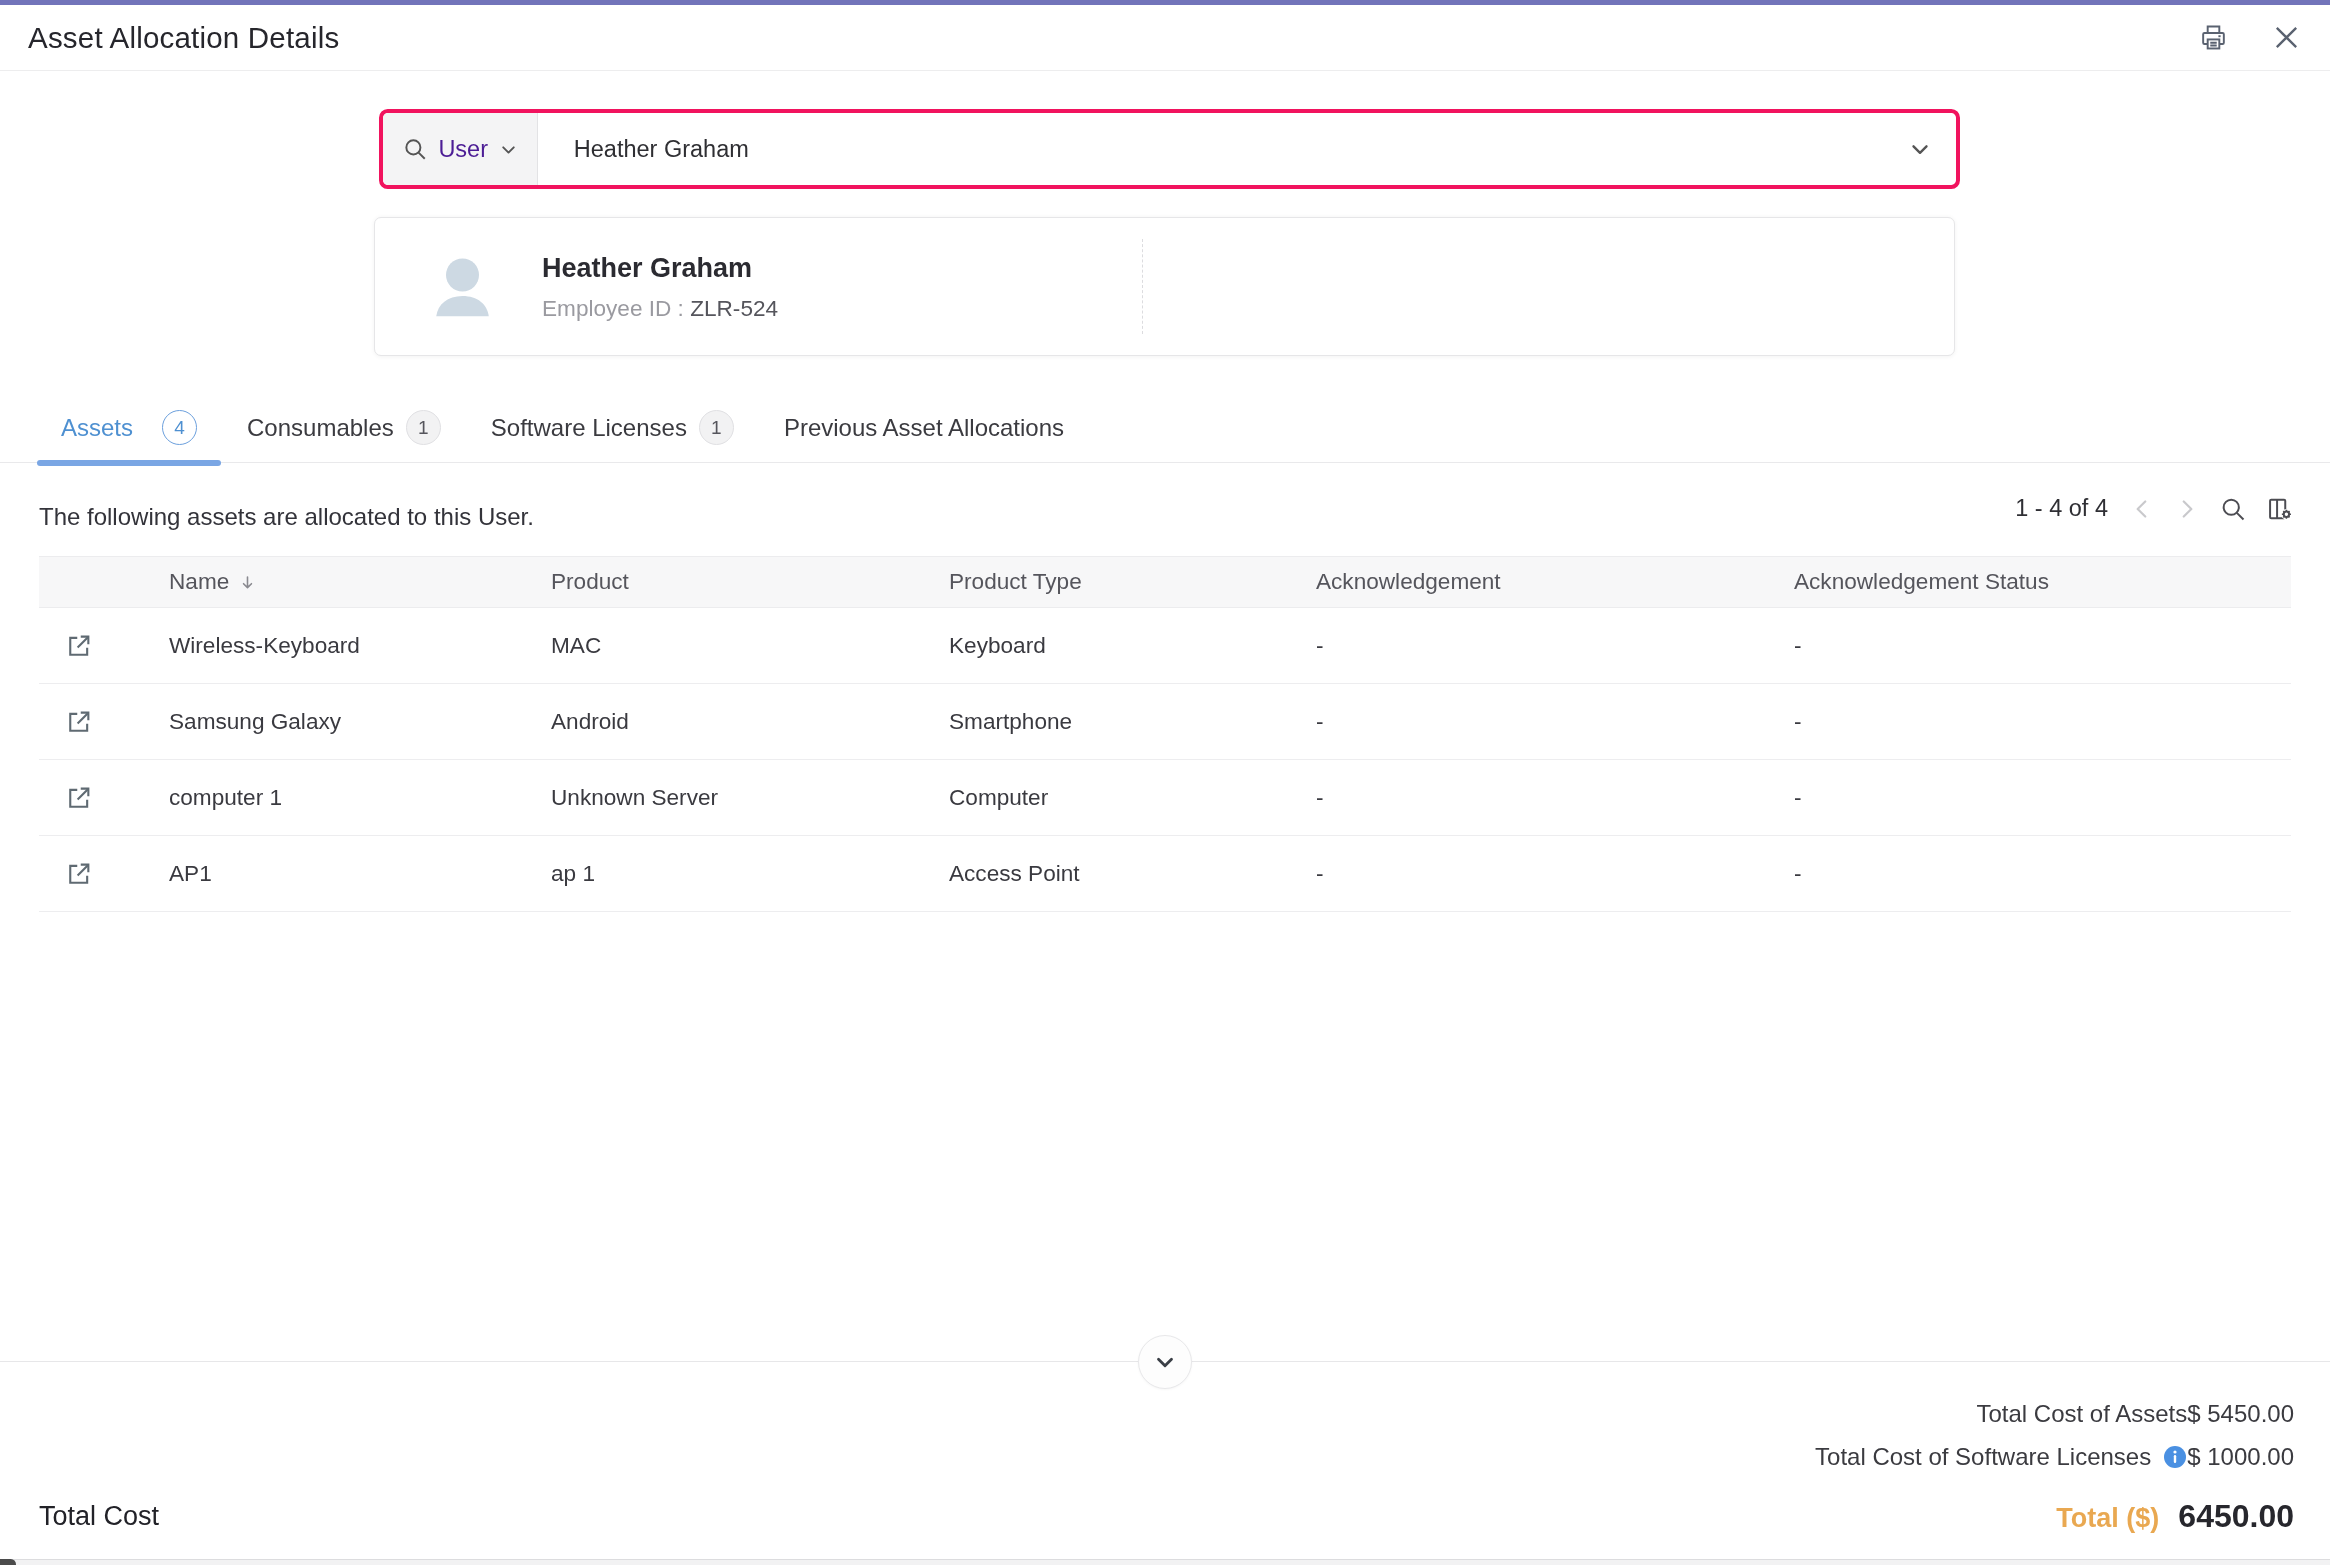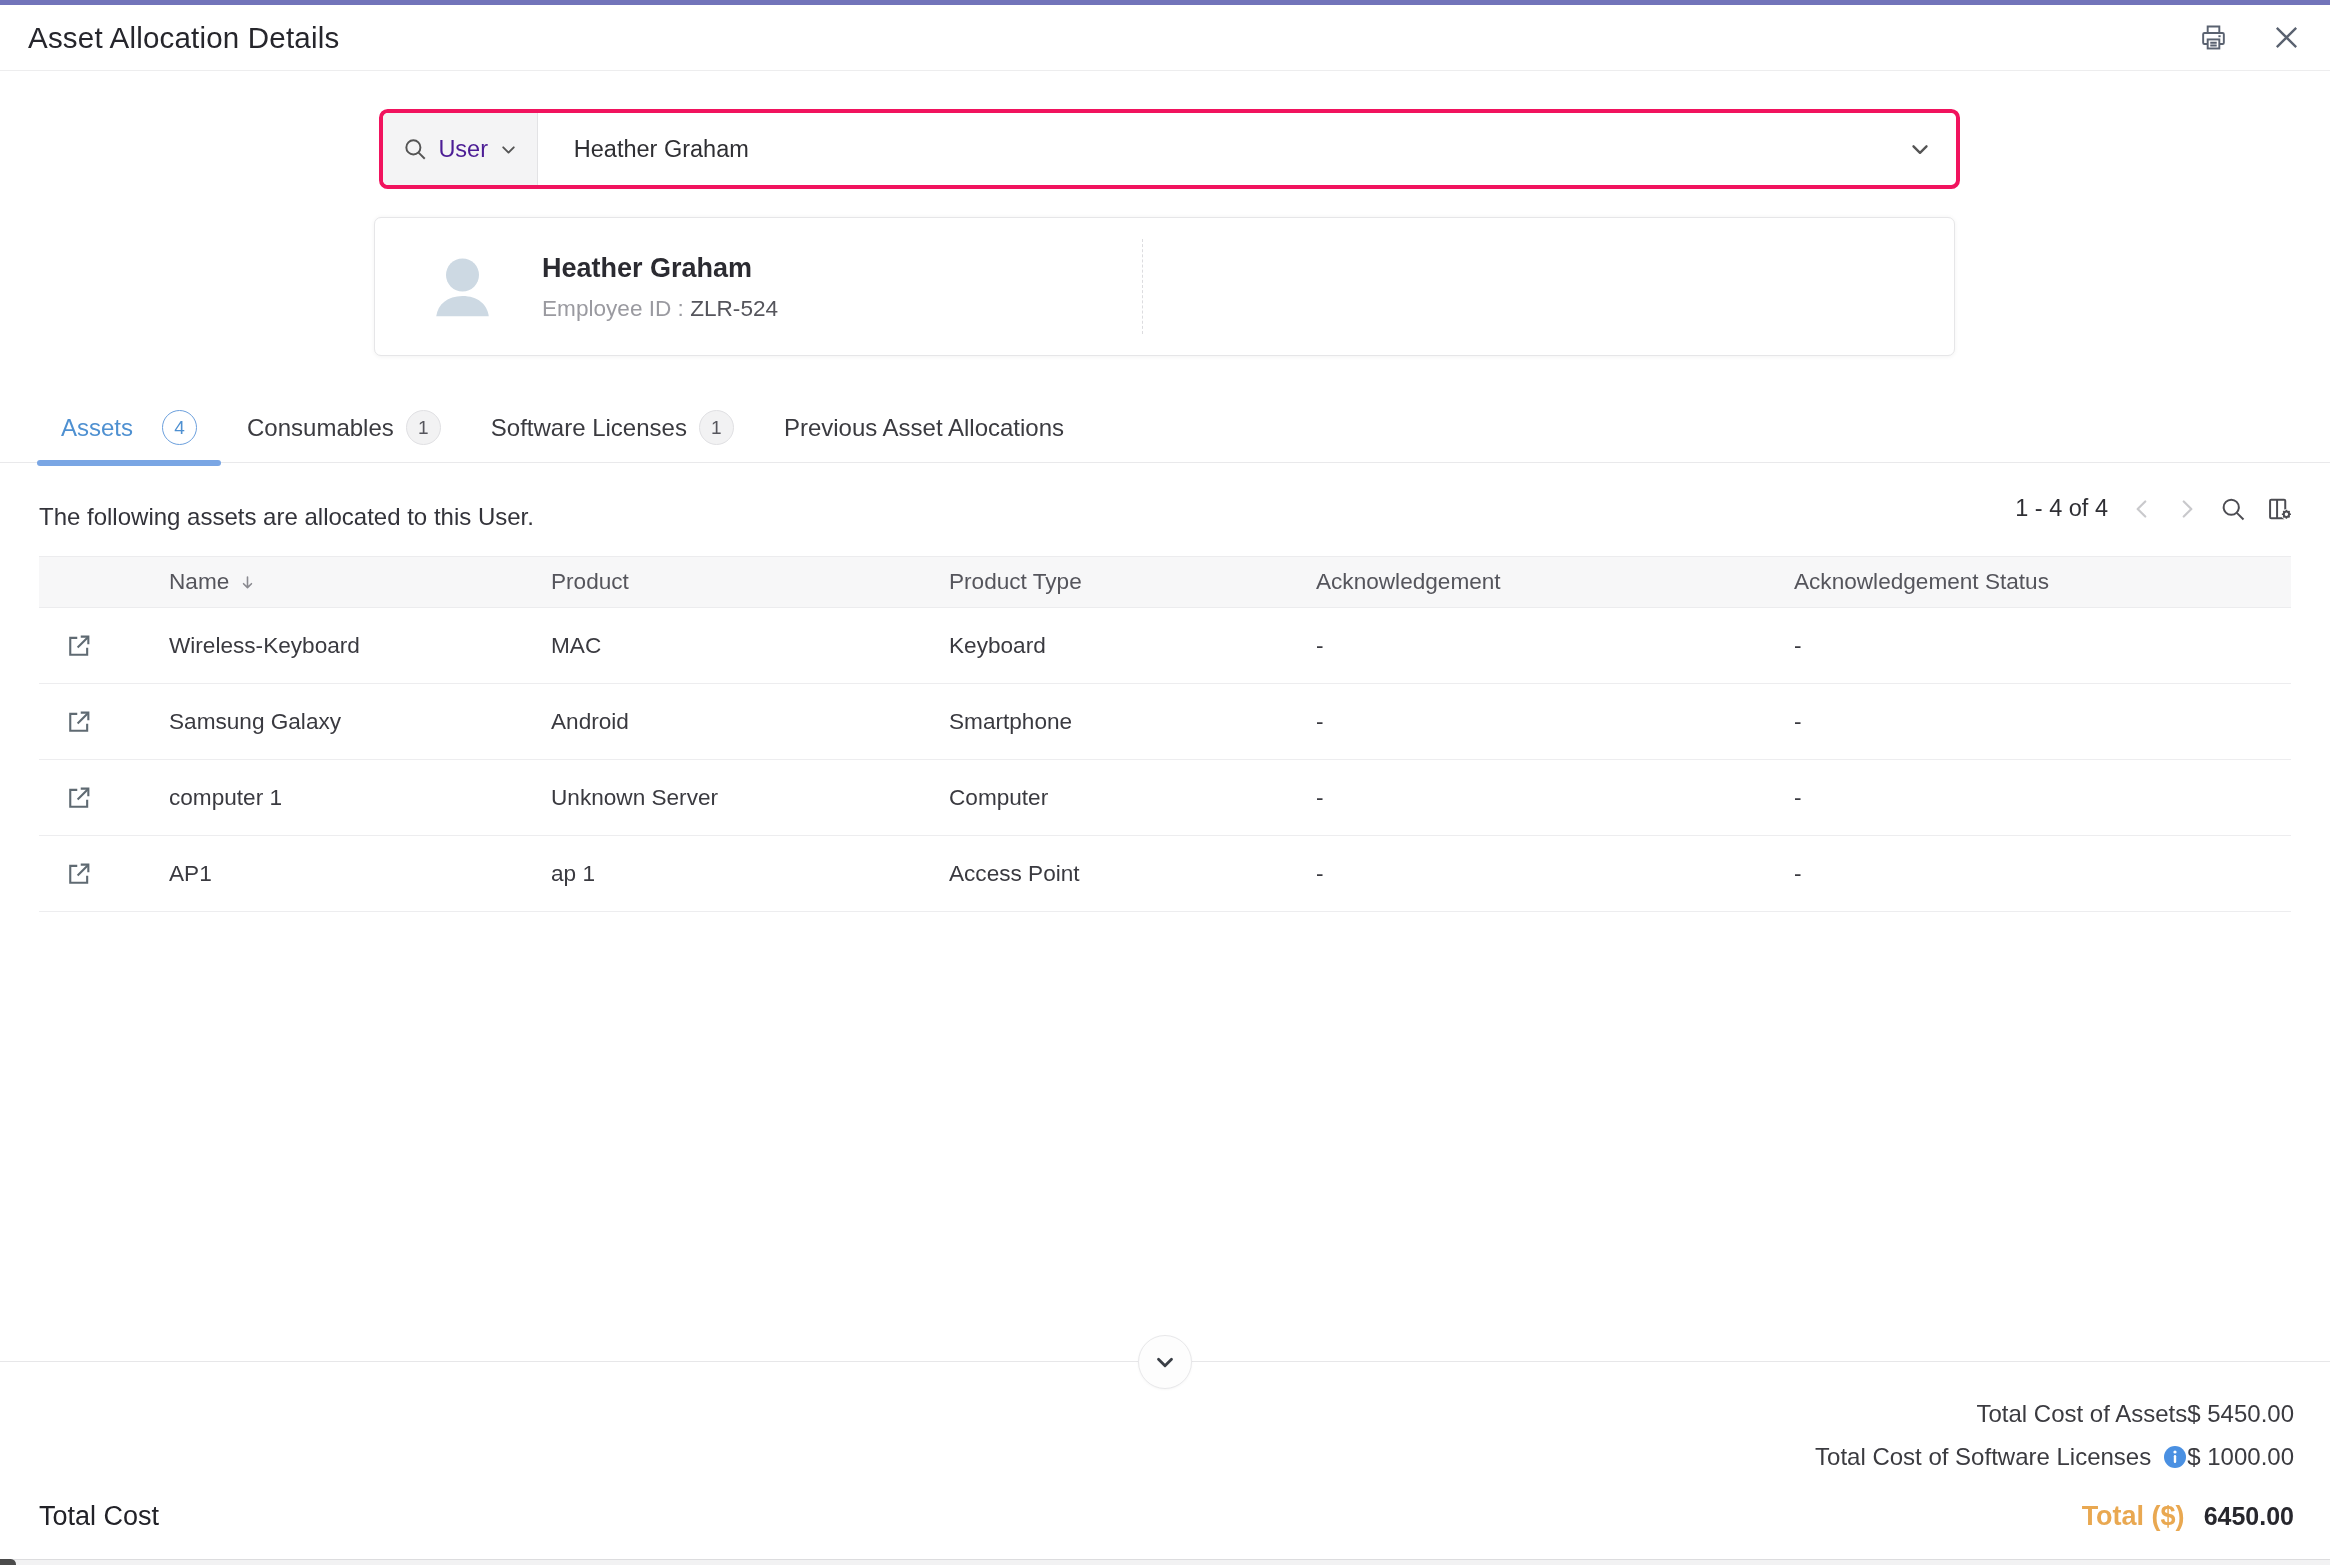--- a/index.html
+++ b/index.html
@@ -76,21 +76,21 @@
                 display:flex;align-items:center;justify-content:center;cursor:pointer;box-shadow:0 0.9px 2.6px rgba(0,0,0,.04);}
   .collapse-btn svg{width:26px;height:26px;color:#3a3f46;}
   .totals{position:absolute;top:1392px;left:39px;right:36px;}
   .total-row{display:flex;align-items:center;justify-content:flex-end;height:43px;font-size:24px;color:#3b3b40;}
   .total-row .lbl{display:flex;align-items:center;gap:12px;}
   .info-icon{width:24px;height:24px;cursor:pointer;}
   .grand-row{margin-top:14px;height:49px;display:flex;align-items:center;justify-content:space-between;}
   .grand-label{font-size:27px;font-weight:normal;color:#222228;}
   .grand-right{display:flex;align-items:baseline;gap:19px;}
   .grand-currency{font-size:27px;font-weight:bold;color:#e9a851;}
-  .grand-value{font-size:25px;font-weight:bold;color:#27272d;}
+  .grand-value{font-size:32px;font-weight:bold;color:#27272d;}
   .bottom-edge{position:absolute;bottom:0;left:0;right:0;height:6px;background:#f2f2f3;border-top:0.9px solid #dcdcde;}
   .corner-blob{position:absolute;bottom:0;left:0;width:15.6px;height:7px;background:#4b4b4b;border-top-right-radius:5.2px;}
 </style>
 </head>
 <body>
 
 <div class="page">
   <div class="top-accent"></div>
 
   <div class="titlebar">

